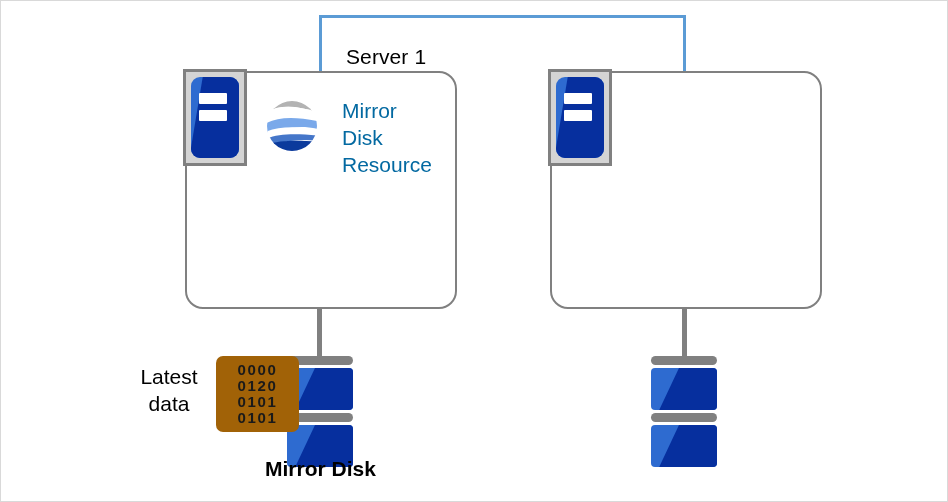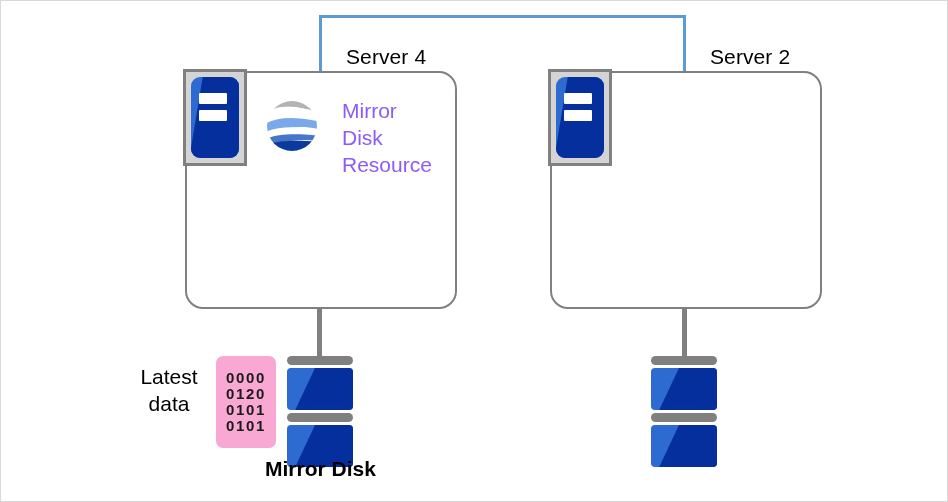--- a/index.html
+++ b/index.html
@@ -87,21 +87,21 @@
   .globe-icon{
     position:absolute;
     width:52px;
     height:52px;
   }
 
   .resource-label{
     position:absolute;
     font-size:21px;
     line-height:27px;
-    color:#8b5cf6;
+    color:#0369a1;
     white-space:nowrap;
   }
 
   
   .cable{
     position:absolute;
     width:5px;
     background:#808080;
   }
 
@@ -132,24 +132,24 @@
     top:0; right:0;
     width:120%;
     height:100%;
     background:#062f9e;
     clip-path:polygon(52% 0, 100% 0, 100% 100%, 27% 100%);
   }
 
   
   .data-chip{
     position:absolute;
-    width:60px;
-    background:#f9a8d4;
+    width:83px;
+    background:#a16207;
     border-radius:7px;
-    padding:14px 4px;
+    padding:6px 4px;
     box-sizing:border-box;
     text-align:center;
   }
   .data-chip .row{
     font-family:"Liberation Sans", sans-serif;
     font-weight:bold;
     font-size:15px;
     line-height:16px;
     color:#1a1a1a;
     letter-spacing:1.6px;
@@ -174,21 +174,21 @@
 </style>
 </head>
 <body>
 
 <div id="canvas">
 
   <div class="staple-h" style="left:318px; top:14px; width:367px; height:3px;"></div>
   <div class="staple-v" style="left:318px; top:14px; width:3px; height:58px;"></div>
   <div class="staple-v" style="left:682px; top:14px; width:3px; height:58px;"></div>
 
-  <div class="server-label" style="left:345px; top:44px;">Server 4</div>
+  <div class="server-label" style="left:345px; top:44px;">Server 1</div>
 
   <div class="server-box" style="left:184px; top:70px; width:272px; height:238px;"></div>
 
   <div class="srv-icon" style="left:182px; top:68px;">
     <div class="body">
       <div class="bar b1"></div>
       <div class="bar b2"></div>
     </div>
   </div>
 
@@ -233,21 +233,20 @@
 
   <div class="data-chip" style="left:215px; top:355px;">
     <div class="row">0000</div>
     <div class="row">0120</div>
     <div class="row">0101</div>
     <div class="row">0101</div>
   </div>
 
   <div class="disk-label" style="left:264px; top:456px;">Mirror Disk</div>
 
-  <div class="server-label" style="left:709px; top:44px;">Server 2</div>
 
   <div class="server-box" style="left:549px; top:70px; width:272px; height:238px;"></div>
 
   <div class="srv-icon" style="left:547px; top:68px;">
     <div class="body">
       <div class="bar b1"></div>
       <div class="bar b2"></div>
     </div>
   </div>
 

